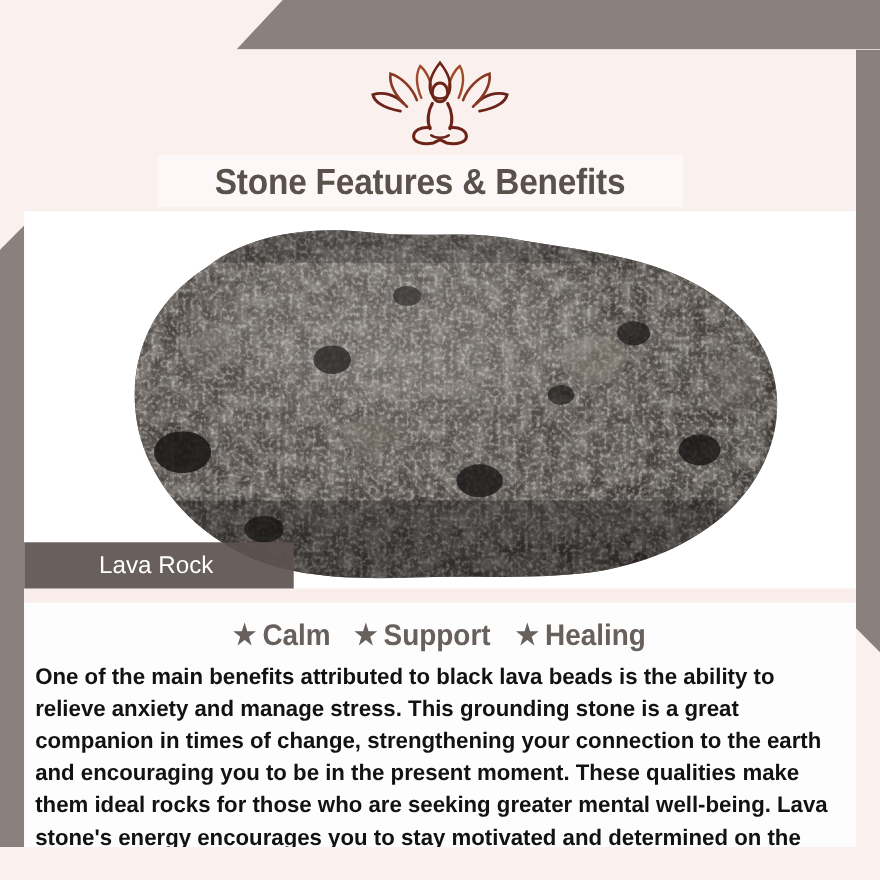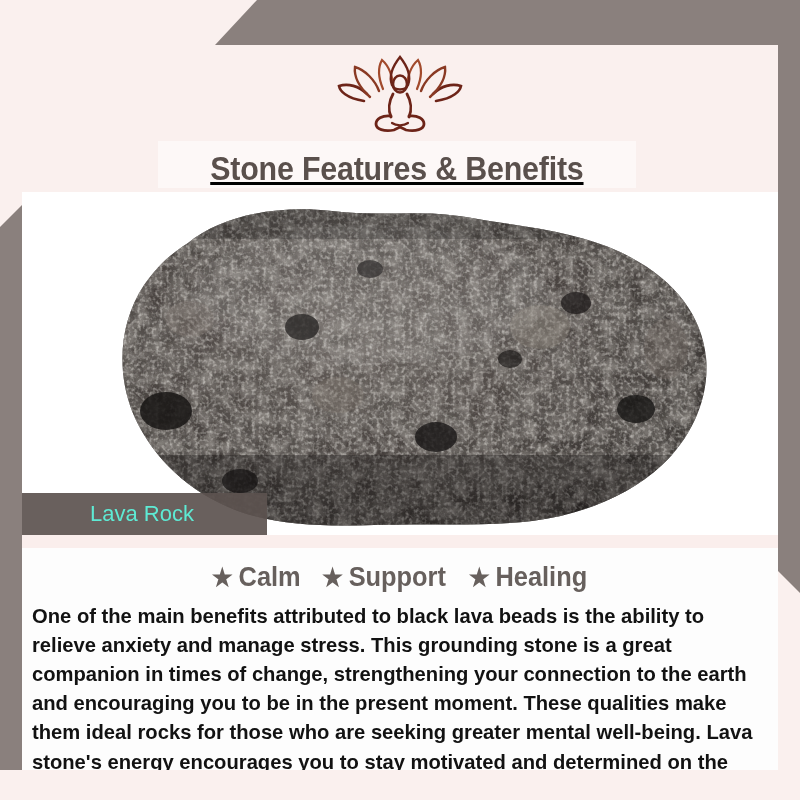--- a/index.html
+++ b/index.html
@@ -96,30 +96,29 @@
     font-family: "Liberation Serif", serif;
     font-size: 19px;
     letter-spacing: 2.6px;
     color: #2b2422;
     font-weight: 400;
   }
 
   
   .title-ribbon {
     position: absolute;
-    left: 158px;
+    left: 143px;
     top: 141px;
     width: 478px;
     height: 47px;
     background: #fdf8f7;
     display: flex;
-    align-items: flex-end;
+    align-items: center;
     justify-content: center;
     z-index: 5;
-    text-decoration: underline;
   }
   .title-text {
     font-family: "Liberation Sans Narrow", "Liberation Sans", sans-serif;
     font-size: 33px;
     font-weight: bold;
     color: #5a504c;
     letter-spacing: -0.2px;
     transform: scaleX(0.92);
     white-space: nowrap;
   }
@@ -152,21 +151,21 @@
     height: 42px;
     background: rgba(92, 83, 79, 0.92);
     display: flex;
     align-items: center;
     z-index: 6;
   }
   .caption-text {
     margin-left: 68px;
     font-family: "Liberation Sans Narrow", "Liberation Sans", sans-serif;
     font-size: 22px;
-    color: #5eead4;
+    color: #ffffff;
     font-weight: 400;
     white-space: nowrap;
   }
 
   
   .divider {
     position: absolute;
     left: 0;
     top: 490px;
     width: 756px;

